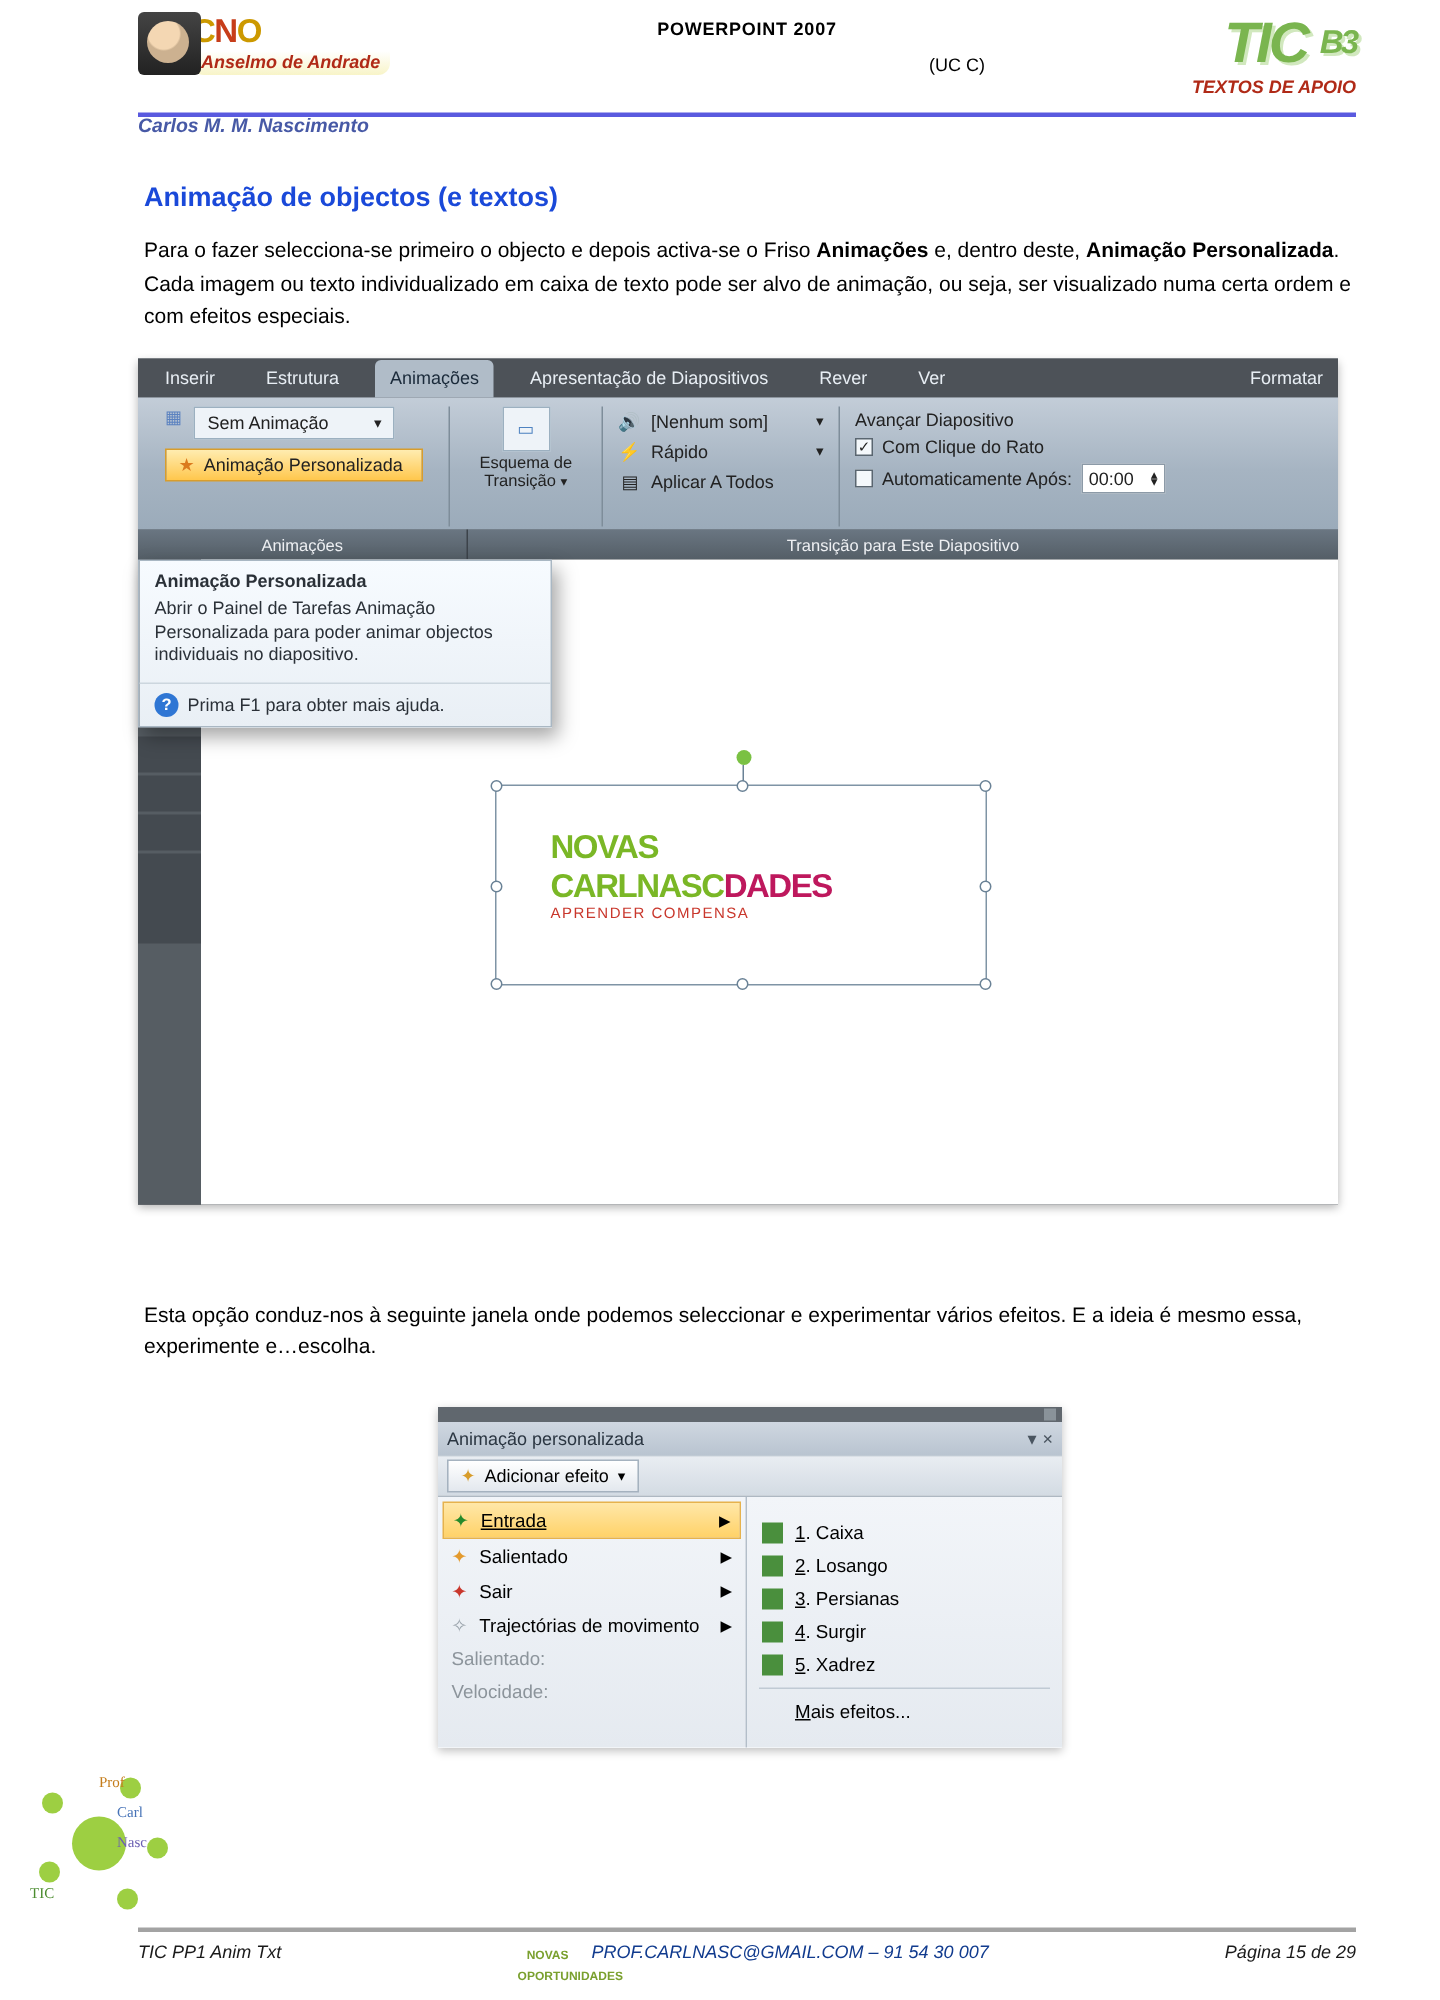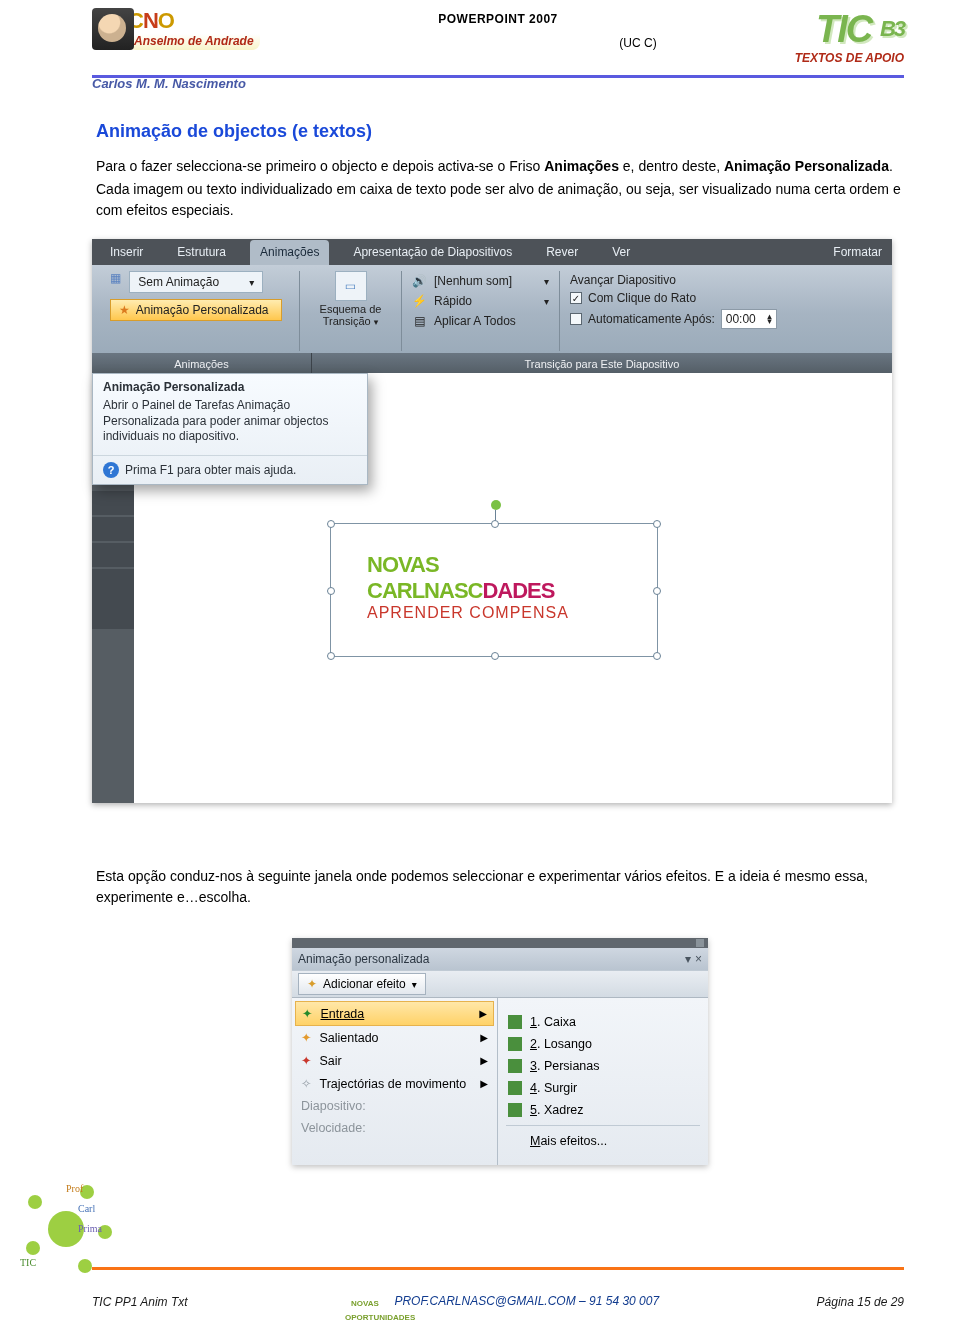--- a/index.html
+++ b/index.html
@@ -119,21 +119,21 @@
   .canvas-left .thumbrow{ width:42px; height:24px; background:#444a50; margin-bottom:2px;}
   .slide-area { position:absolute; left:42px; right:0; top:0; bottom:0; background:#fff;}
   .sel-box { position:absolute; left:196px; top:150px; width:328px; height:134px;
              border:1px solid #7f94a5; background:#fff;}
   .handle { position:absolute; width:8px; height:8px; background:#fff; border:1px solid #6a8296; border-radius:50%;}
   .rot { position:absolute; top:-24px; left:160px; width:10px; height:10px; border-radius:50%; background:#7ac143;}
   .rot-line{ position:absolute; top:-14px; left:164px; width:1px; height:14px; background:#6a8296;}
   .novas {font-family: Arial, sans-serif;}
   .novas .n1{ font-size:22px; font-weight:900; letter-spacing:-1px;}
   .novas .n1 .g{color:#7ab726;} .novas .n1 .d{color:#be185d;}
-  .novas .n2{ font-size:16px; color:#c9372c; letter-spacing:1px; font-weight:500;}
+  .novas .n2{ font-size:10px; color:#c9372c; letter-spacing:1px; font-weight:500;}
   .novas-svg{ margin-left:36px; margin-top:28px;}
   
   .para2 { margin-top: 63px; }
   
   .anim-shot { width:416px; margin:30px auto 0 auto; font-family:"Segoe UI", Tahoma, sans-serif;
                box-shadow:0 2px 6px rgba(0,0,0,.25);}
   .anim-titlebar{ background:linear-gradient(#cfd7e1,#b9c4d0); height:22px; display:flex;
                   align-items:center; padding:0 6px; font-size:12px; color:#2b3642; gap:6px;}
   .anim-titlebar .drp{margin-left:auto; display:flex; gap:4px; color:#4a5560;}
   .anim-tool { background:linear-gradient(#e9edf2,#d3dbe3); height:28px; display:flex; align-items:center;
@@ -150,22 +150,22 @@
   .anim-right{ width:210px; background:linear-gradient(#f2f5f9,#e5eaf0); padding:13px 0;}
   .anim-right .item{ padding:4px 10px; display:flex; align-items:center; gap:8px;}
   .anim-right .item .sq{ width:14px; height:14px; background:#4a8f3d; display:inline-block;}
   .anim-right .sep{ height:1px; background:#c0cad4; margin:4px 8px;}
   .star-ic{ color:#258a2b;}
   .star-or{ color:#e39a2e;}
   .star-rd{ color:#c9372c;}
   .star-gy{ color:#9aa3ab;}
   
   .ftr { position:absolute; left:92px; right:56px; bottom:24px;
-         border-top: 3px solid #f97316; padding-top:24px; display:flex;
-         font-size:12px; font-style:italic; color:#1a1a1a;align-items:flex-end;}
+         border-top: 3px solid #a3a3a3; padding-top:6px; display:flex;
+         font-size:12px; font-style:italic; color:#1a1a1a;}
   .ftr .ctr{ flex:1; text-align:center; color:#113b8e; font-weight: 500;}
   .ftr .rgt{ text-align:right;}
   .blob { position:absolute; left:20px; bottom:60px; width:100px; height:90px;}
   .blob .core{ position:absolute; width:36px; height:36px; background:#9dcf42; border-radius:50%; left:28px; top:28px;}
   .blob .arm{ position:absolute; width:14px; height:14px; background:#9dcf42; border-radius:50%;}
   .blob .a1{left:8px; top:12px;}
   .blob .a2{left:60px; top:2px;}
   .blob .a3{left:78px; top:42px;}
   .blob .a4{left:58px; top:76px;}
   .blob .a5{left:6px; top:58px;}
@@ -354,21 +354,21 @@
           <div class="item">
             <span class="star-rd">✦</span>
             <span>Sair</span>
             <span class="arr">▶</span>
           </div>
           <div class="item">
             <span class="star-gy">✧</span>
             <span>Trajectórias de movimento</span>
             <span class="arr">▶</span>
           </div>
-          <div class="item disabled">Diapositivo:</div>
+          <div class="item disabled">Salientado:</div>
           <div class="item disabled">Velocidade:</div>
         </div>
         <div class="anim-right">
           <div class="item">
               <span class="sq"></span>
               <span><u>1</u>. <span>Caixa</span></span>
             </div>
           <div class="item">
               <span class="sq"></span>
               <span><u>2</u>. <span>Losango</span></span>
@@ -397,21 +397,21 @@
 
   <div class="blob">
     <span class="core"></span>
     <span class="arm a1"></span>
       <span class="arm a2"></span>
       <span class="arm a3"></span>
     <span class="arm a4"></span>
       <span class="arm a5"></span>
     <span class="lbl l1">Prof</span>
     <span class="lbl l2">Carl</span>
-    <span class="lbl l3">Prima</span>
+    <span class="lbl l3">Nasc</span>
     <span class="lbl l4">TIC</span>
   </div>
 
   <div class="ftr">
     <div>TIC PP1 Anim Txt</div>
     <div class="ctr">
       <span style="display:inline-block; width:40px; height:14px; vertical-align:middle; margin-right:6px;">
         <span style="font-size:8px; color:#7aa02e; font-weight:700; font-style:normal;">NOVAS<br>OPORTUNIDADES</span>
       </span>
       <span>PROF.CARLNASC@GMAIL.COM – 91 54 30 007</span>

